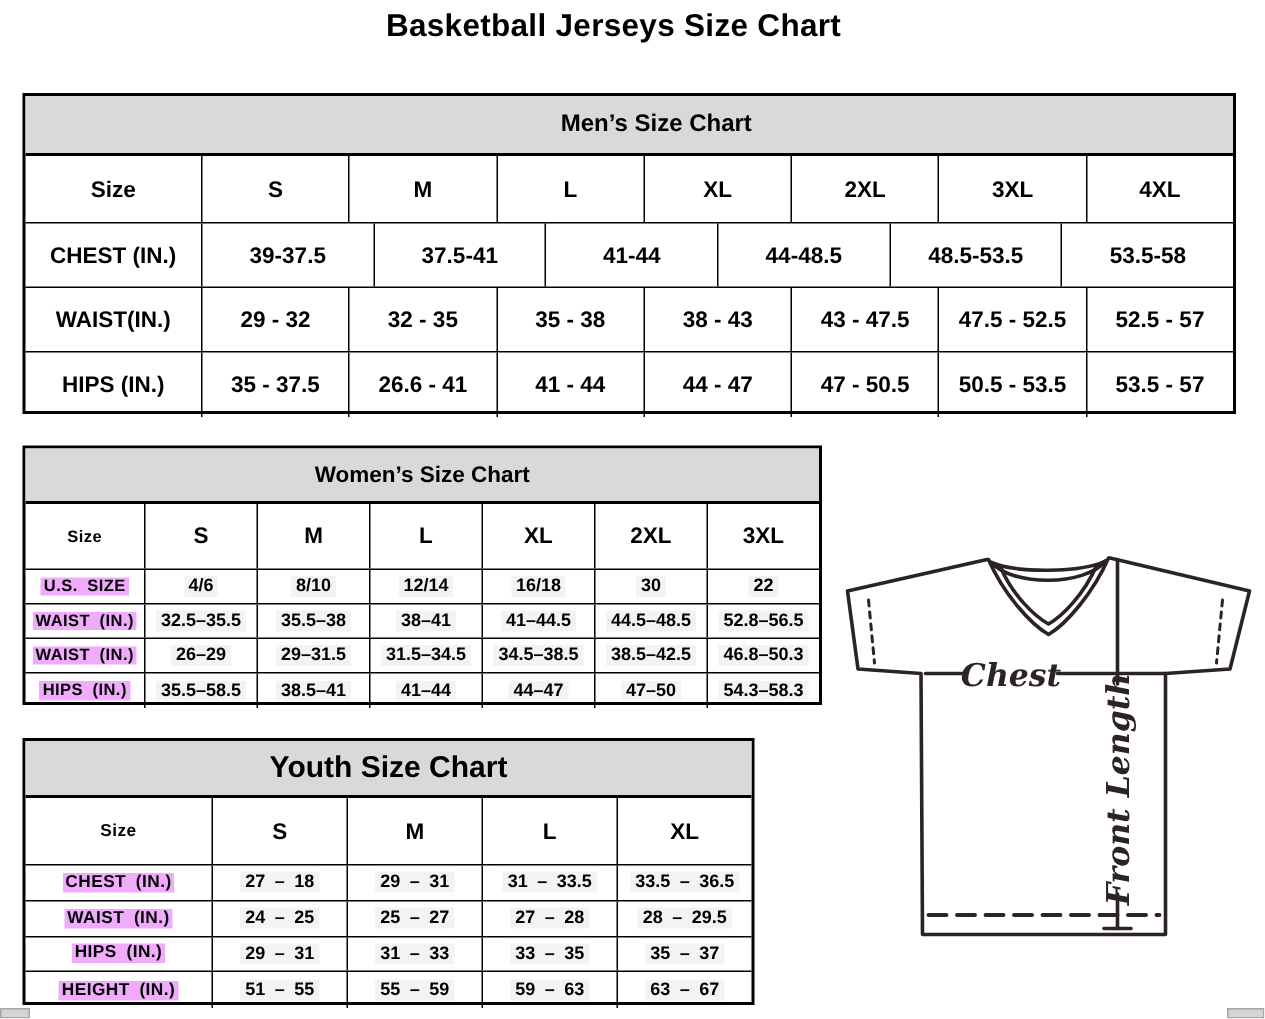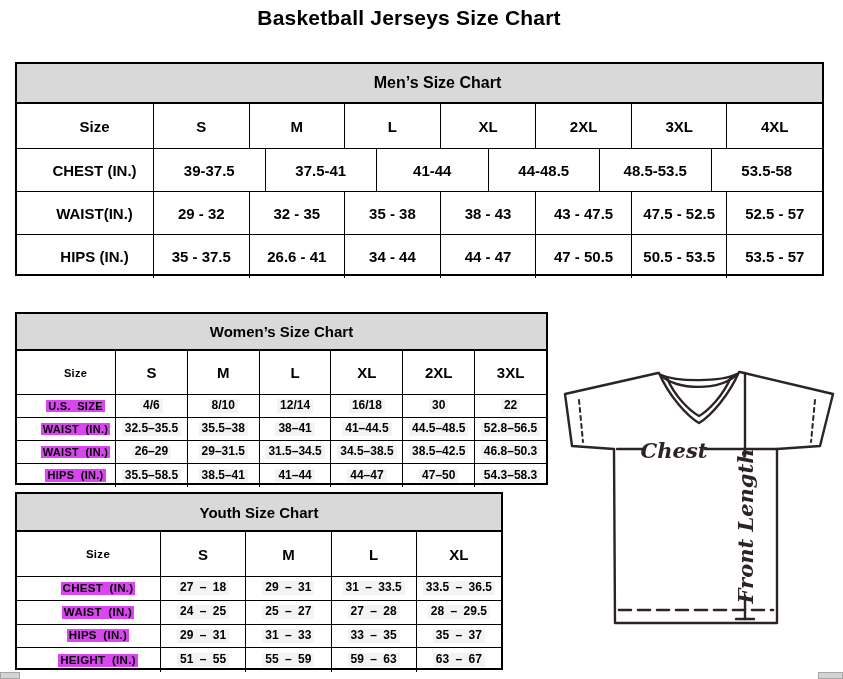--- a/index.html
+++ b/index.html
@@ -12,53 +12,53 @@
     text-align:center; font-size:21px; font-weight:bold; letter-spacing:.2px;padding-left:12px;
   }
 
   
   .tbl { position:absolute; border:2px solid #000; background:#fff; }
   .band {
     display:flex; align-items:center; justify-content:center;
     background:#d9d9d9; border-bottom:2px solid #000;
     font-weight:bold; font-size:16px;
   }
-  .row { display:flex; width:100%; border-bottom:1.5px solid #000;padding-left:19px; }
+  .row { display:flex; width:100%; border-bottom:1.5px solid #000; }
   .row:last-child { border-bottom:none; }
   .cell {
     display:flex; align-items:center; justify-content:center;
     border-right:1.5px solid #000; flex:1 1 0; font-weight:bold; text-align:center;
   }
   .cell:last-child { border-right:none; }
   .label-cell { flex:0 0 auto; }
 
   
   .mens { left:15px; top:62px; width:809px; height:214px; }
   .mens .band { height:40px;padding-left:36px; }
   .mens .size-row { height:45px; font-size:15px; }
   .mens .data-row { height:43px; font-size:15px; }
   .mens .label-cell { width:118px; }
 
   
-  .womens { left:15px; top:312px; width:533px; height:173px; }
+  .womens { left:15px; top:297px; width:533px; height:173px; }
   .womens .band { height:37px; font-size:15px; }
   .womens .size-row { height:44px; font-size:15px; }
   .womens .data-row { height:23px; font-size:12px; }
   .womens .label-cell { width:80px; font-size:11px; letter-spacing:.3px; word-spacing:3px; }
 
   
   .youth { left:15px; top:492px; width:488px; height:178px; }
-  .youth .band { height:38px; font-size:15px; }
+  .youth .band { height:38px; font-size:20px; }
   .youth .size-row { height:45px; font-size:15px; }
   .youth .data-row { height:23.75px; font-size:12px; }
   .youth .label-cell { width:125px; font-size:11.5px; letter-spacing:.3px; word-spacing:2px; }
   .youth .data-row .cell { word-spacing:3px; }
 
   .tbl--small .data-row .val { background:#f3f3f3; padding:0 3px; line-height:1.15; }
-  .tbl--small .data-row .label-cell .val { background:#d946ef; padding:0 2px;text-align:center; }
+  .tbl--small .data-row .label-cell .val { background:#f0abfc; padding:0 2px;text-align:center; }
 
   
   .jersey { position:absolute; left:555px; top:360px; width:288px; height:319px; }
 
   
   .scroll-frag { position:absolute; background:#d4d4d4; border:1px solid #a6a6a6; }
   .scroll-frag.left  { left:0; top:672px; width:20px; height:7px; }
   .scroll-frag.right { left:818px; top:672px; width:25px; height:7px; }
 </style>
 </head>
@@ -96,21 +96,21 @@
         <div class="cell">35 - 38</div>
         <div class="cell">38 - 43</div>
         <div class="cell">43 - 47.5</div>
         <div class="cell">47.5 - 52.5</div>
         <div class="cell">52.5 - 57</div>
       </div>
       <div class="row data-row">
         <div class="cell label-cell">HIPS (IN.)</div>
         <div class="cell">35 - 37.5</div>
         <div class="cell">26.6 - 41</div>
-        <div class="cell">34 - 44</div>
+        <div class="cell">41 - 44</div>
         <div class="cell">44 - 47</div>
         <div class="cell">47 - 50.5</div>
         <div class="cell">50.5 - 53.5</div>
         <div class="cell">53.5 - 57</div>
       </div>
     </div>
 
   <div class="tbl womens tbl--small">
       <div class="band">Women’s Size Chart</div>
       <div class="row size-row">

